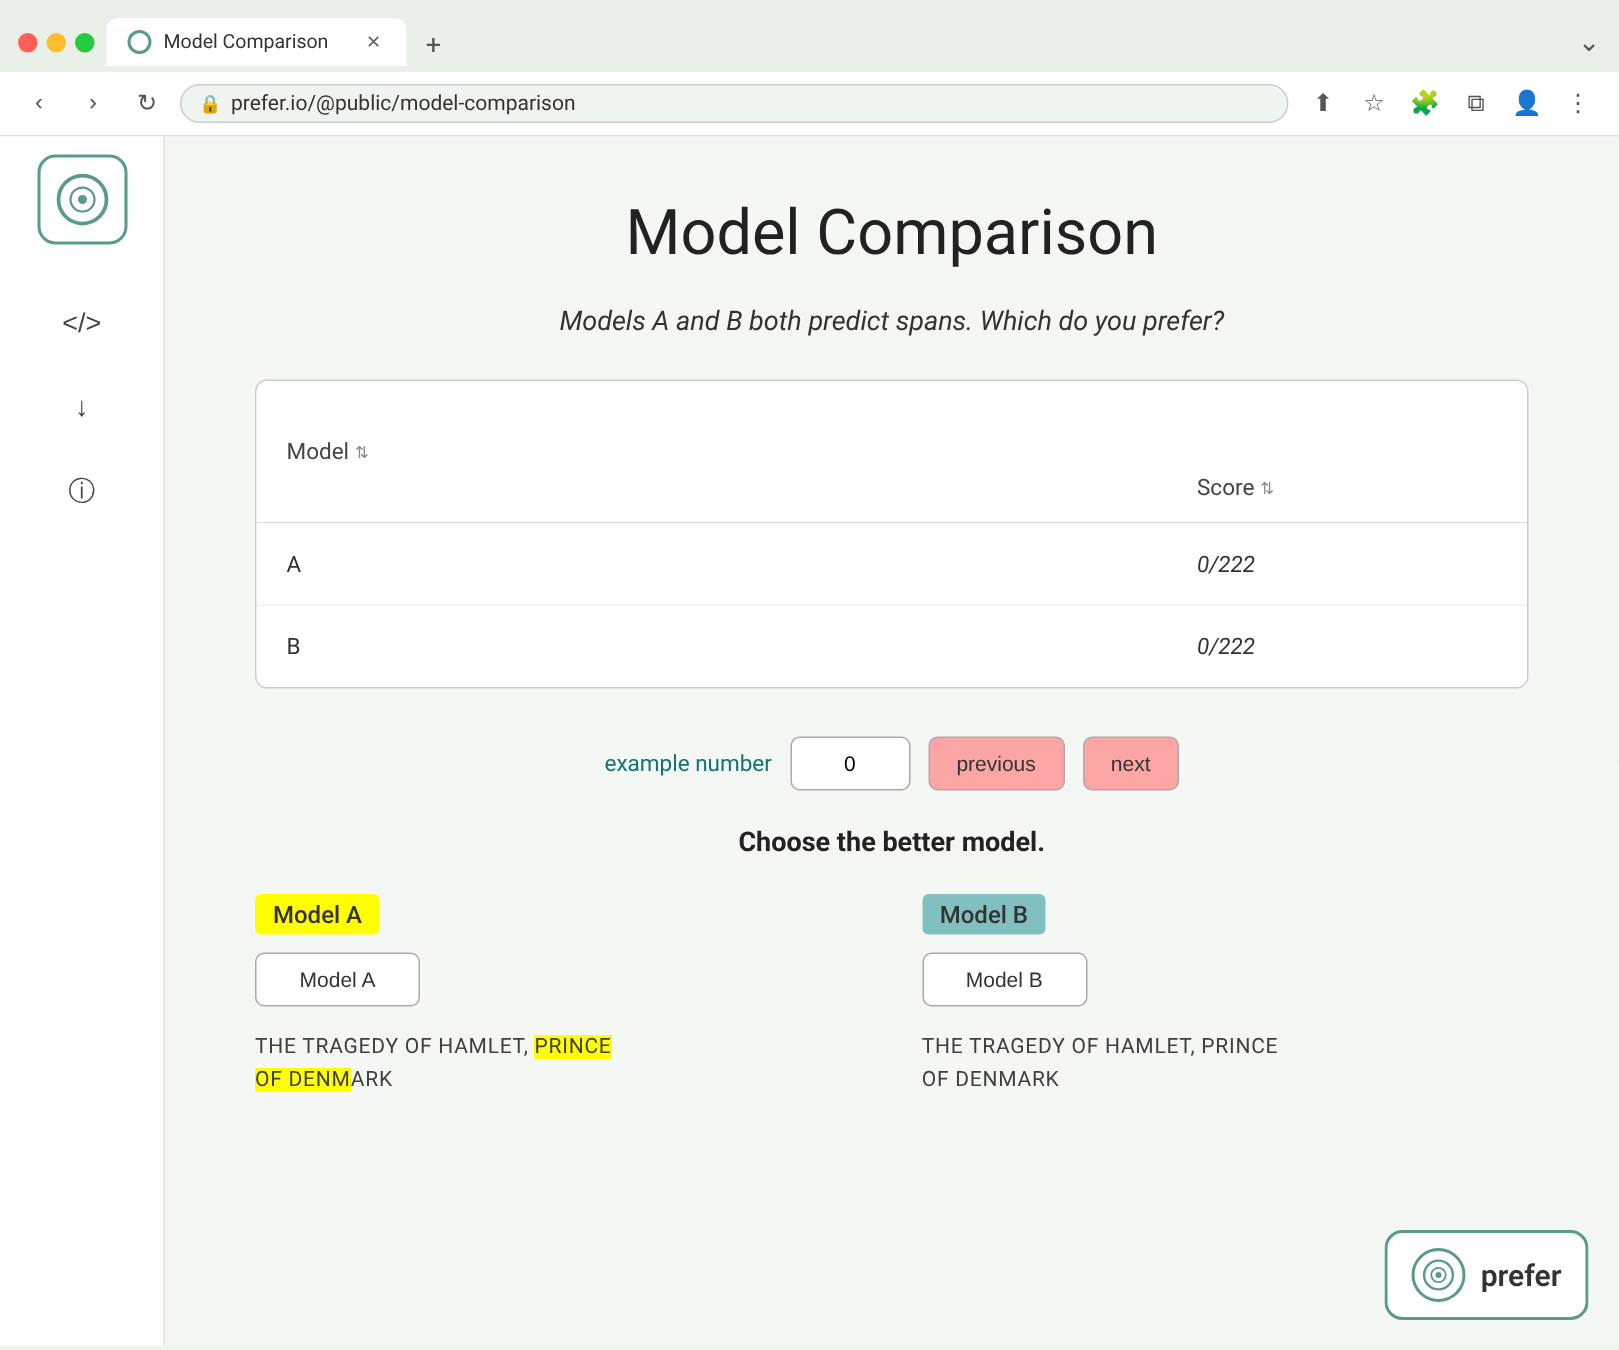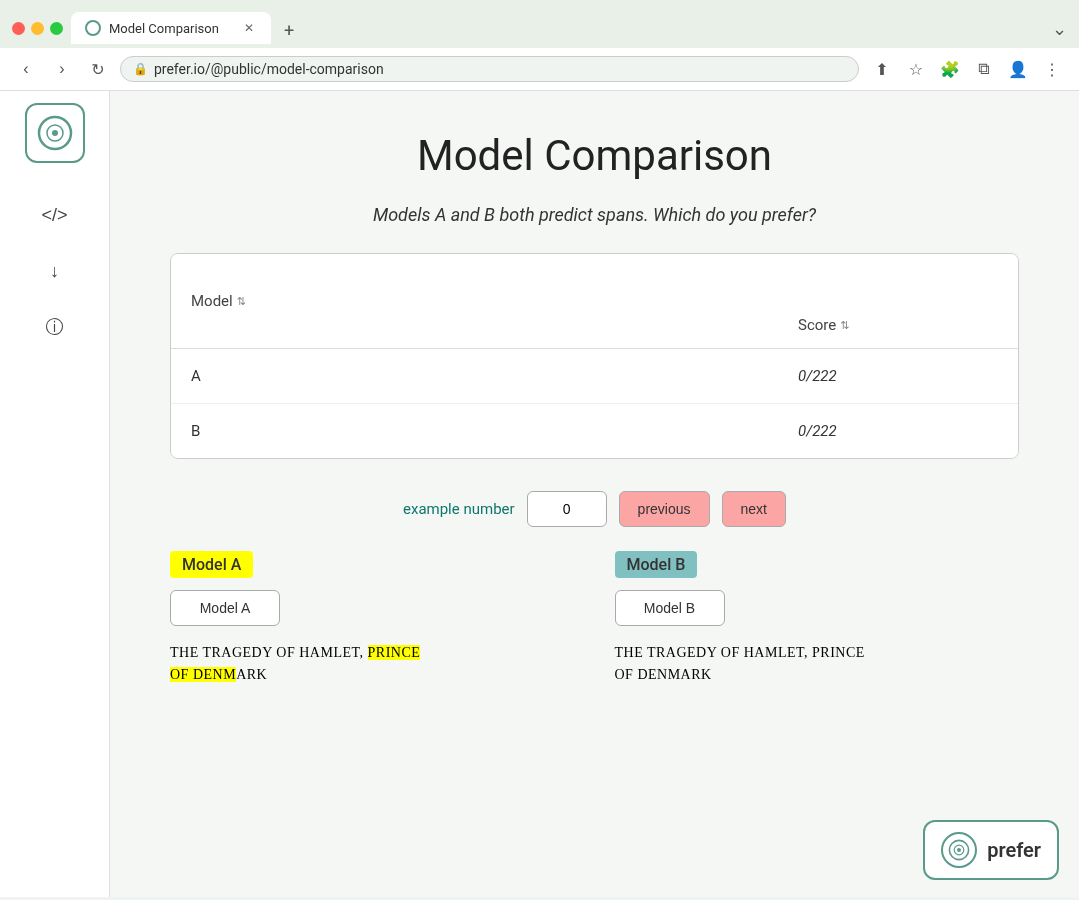--- a/index.html
+++ b/index.html
@@ -349,25 +349,24 @@
       background: white;
       cursor: pointer;
       font-size: 14px;
       color: #333;
       text-align: center;
       margin-bottom: 16px;
     }
 
     .model-text {
       font-size: 14px;
-      color: #000000;
+      color: #404040;
       line-height: 1.6;
       text-transform: uppercase;
       letter-spacing: 0.5px;
-      font-family: Liberation Serif, serif;
     }
 
     .highlight-yellow {
       background: #ffff00;
     }
 
     
     .marimo-watermark {
       position: fixed;
       bottom: 20px;
@@ -481,20 +480,21 @@
       </div>
     </div>
 
     <div class="controls-row">
       <span class="example-label">example number</span>
       <input class="example-input" type="text" value="0" style="">
       <button class="nav-control-btn">previous</button>
       <button class="nav-control-btn">next</button>
     </div>
 
+    <p class="choose-title">Choose the better model.</p>
 
     <div class="models-compare">
 
       <div class="model-column">
         <div class="model-label model-a">Model A</div>
         <br>
         <button class="model-btn">Model A</button>
         <div class="model-text">
           THE TRAGEDY OF HAMLET, <span class="highlight-yellow">PRINCE</span><br>
           <span class="highlight-yellow">OF DENM</span>ARK

